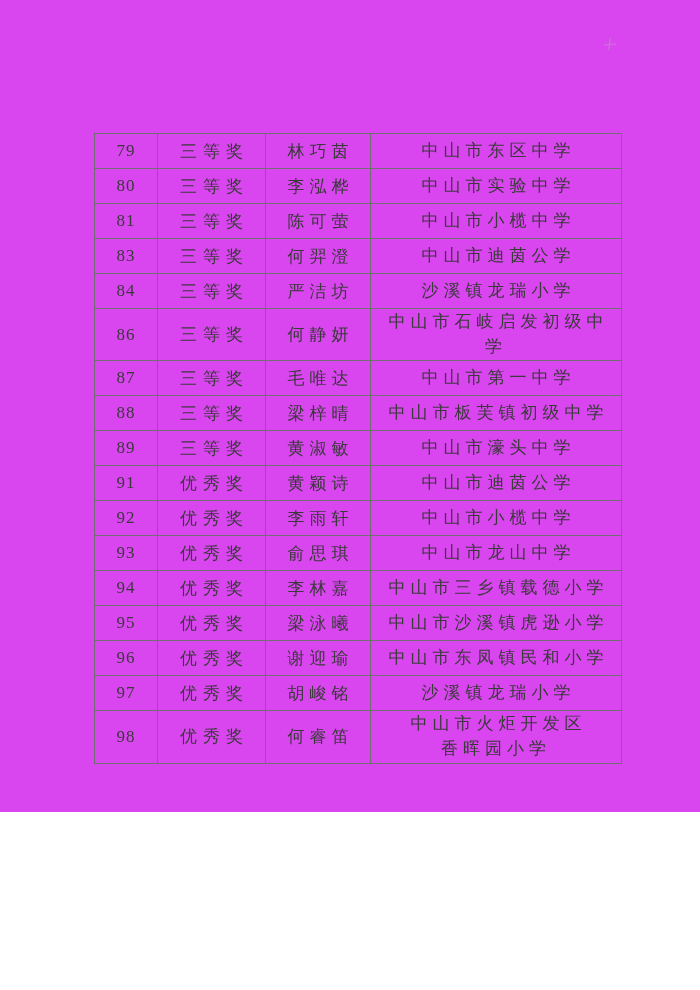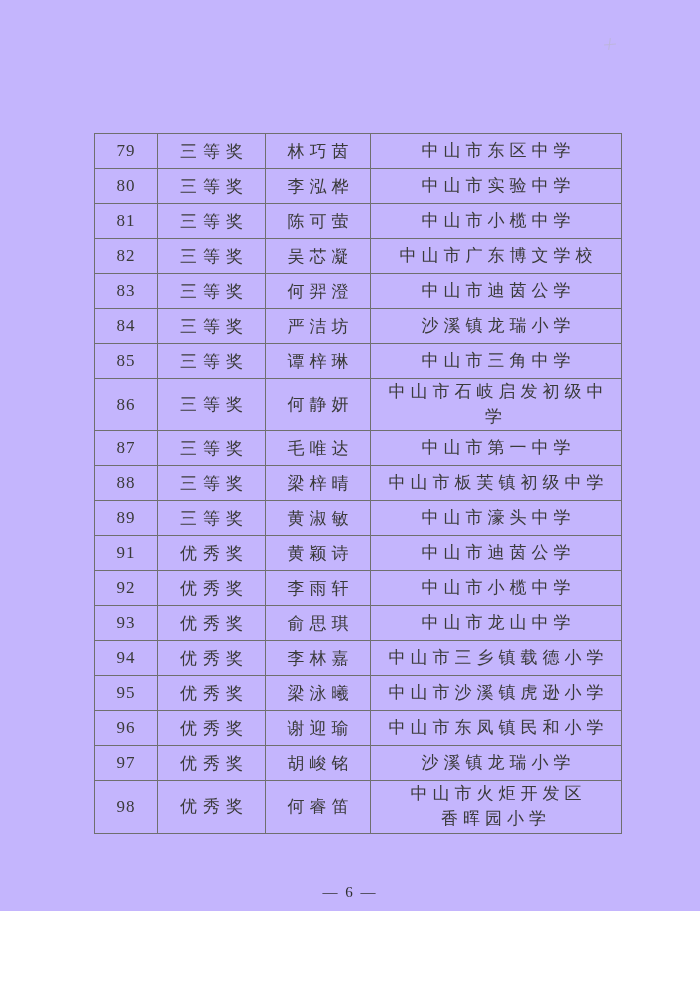--- a/index.html
+++ b/index.html
@@ -3,22 +3,22 @@
 <meta charset="utf-8">
 <style>
   * { margin: 0; padding: 0; box-sizing: border-box; }
   html, body {
     width: 700px; height: 990px;
     background: #ffffff;
     font-family: "Liberation Serif", "DejaVu Serif", serif;
   }
   .page {
     position: relative;
-    width: 700px; height: 911px;
-    background: #c4b5fd;
+    width: 700px; height: 812px;
+    background: #d946ef;
     overflow: hidden;
   }
   
   .scan-artifact {
     position: absolute;
     left: 604px; top: 38px;
     width: 12px; height: 12px;
     opacity: 0.45;
   }
   .scan-artifact::before, .scan-artifact::after {
@@ -88,42 +88,30 @@
           <td class="col-name">李泓桦</td>
           <td class="col-school">中山市实验中学</td>
         </tr>
         <tr>
           <td class="col-no">81</td>
           <td class="col-award">三等奖</td>
           <td class="col-name">陈可萤</td>
           <td class="col-school">中山市小榄中学</td>
         </tr>
         <tr>
-          <td class="col-no">82</td>
-          <td class="col-award">三等奖</td>
-          <td class="col-name">吴芯凝</td>
-          <td class="col-school">中山市广东博文学校</td>
-        </tr>
-        <tr>
           <td class="col-no">83</td>
           <td class="col-award">三等奖</td>
           <td class="col-name">何羿澄</td>
           <td class="col-school">中山市迪茵公学</td>
         </tr>
         <tr>
           <td class="col-no">84</td>
           <td class="col-award">三等奖</td>
           <td class="col-name">严洁坊</td>
           <td class="col-school">沙溪镇龙瑞小学</td>
-        </tr>
-        <tr>
-          <td class="col-no">85</td>
-          <td class="col-award">三等奖</td>
-          <td class="col-name">谭梓琳</td>
-          <td class="col-school">中山市三角中学</td>
         </tr>
         <tr>
           <td class="col-no">86</td>
           <td class="col-award">三等奖</td>
           <td class="col-name">何静妍</td>
           <td class="col-school">中山市石岐启发初级中学</td>
         </tr>
         <tr>
           <td class="col-no">87</td>
           <td class="col-award">三等奖</td>

